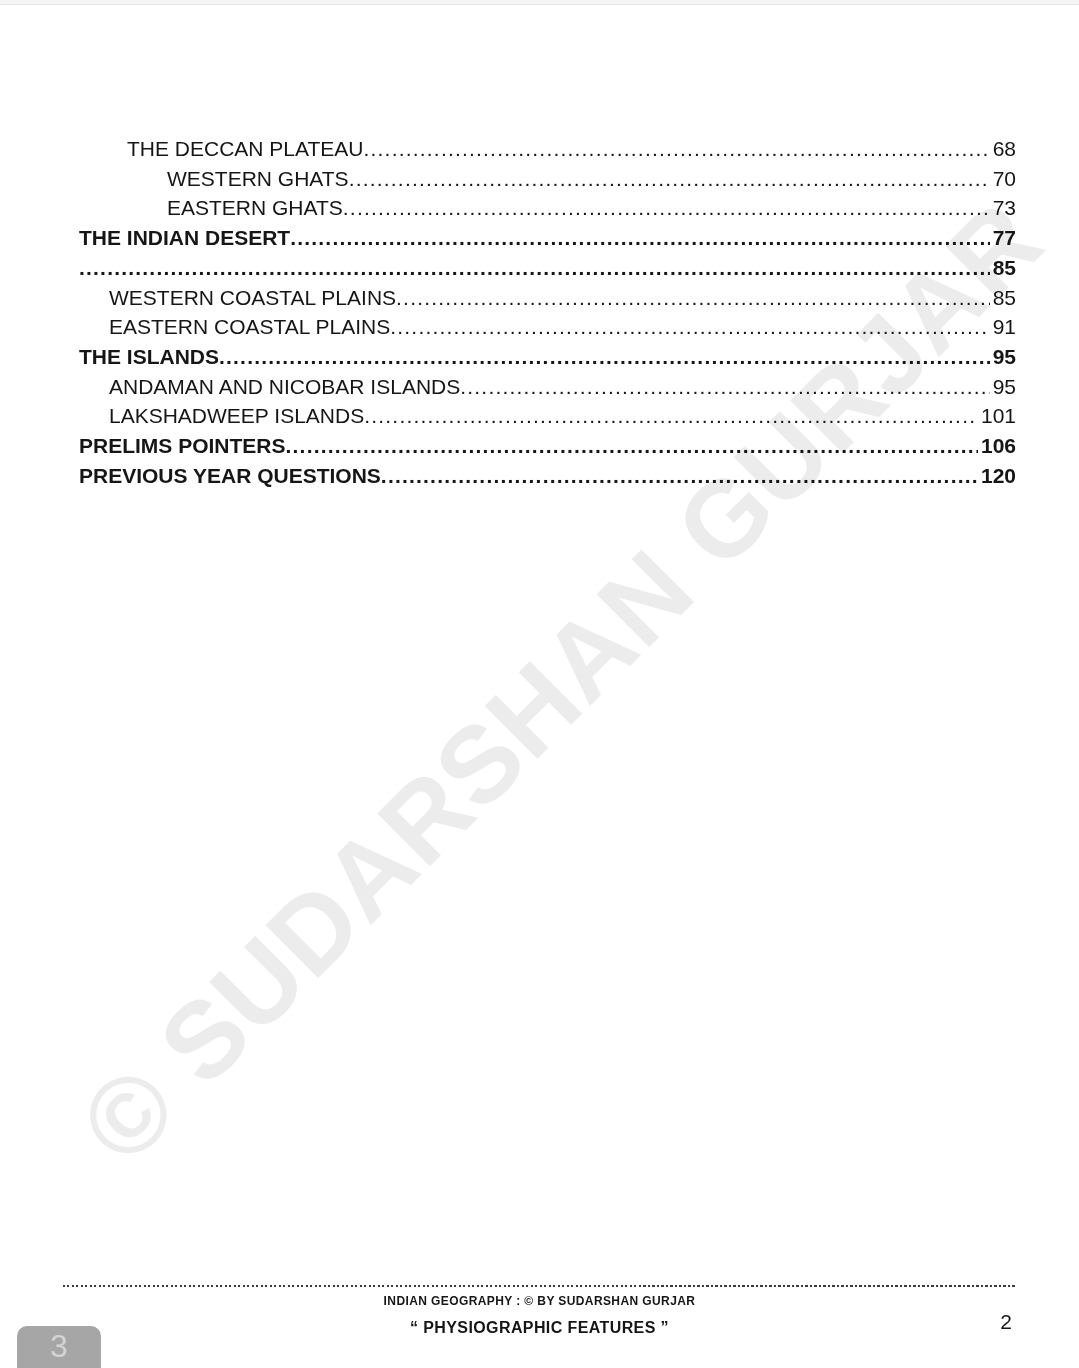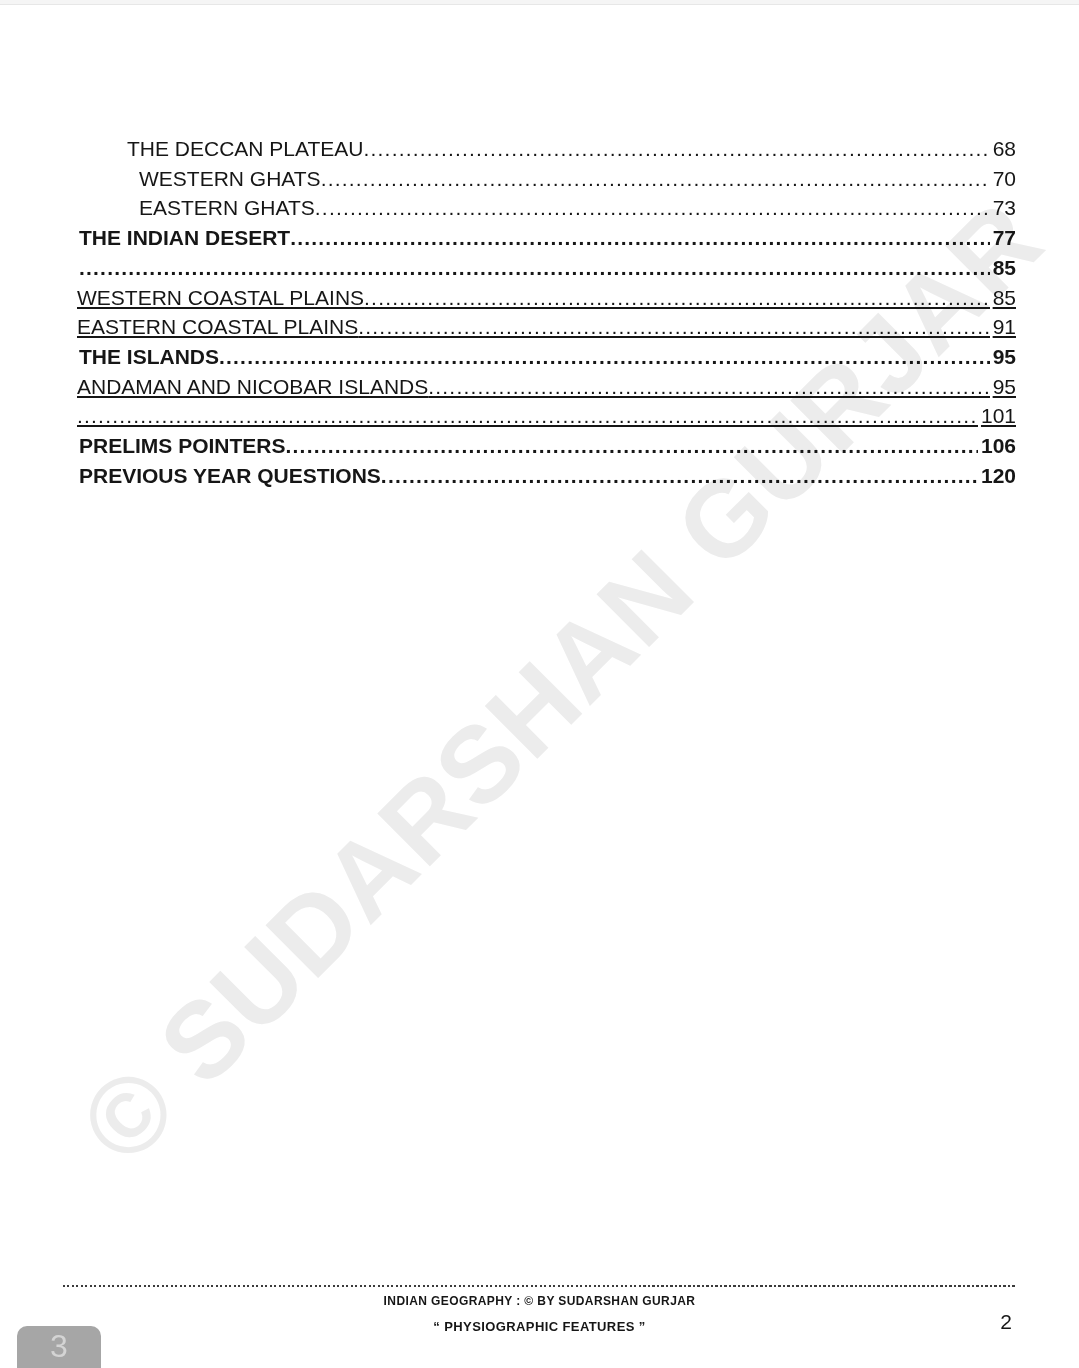--- a/index.html
+++ b/index.html
@@ -46,36 +46,36 @@
   .toc .row.bold{font-weight:700;}
   .toc .label{flex:0 0 auto;}
   .toc .dots{
     flex:1 1 auto;
     overflow:hidden;
     letter-spacing:1.2px;
     white-space:nowrap;
   }
   .toc .pg{flex:0 0 auto;padding-left:3px;}
   .lvl0{margin-left:16px;}
-  .lvl1{margin-left:14px;text-decoration:underline;}
+  .lvl1{margin-left:46px;}
   .lvl2{margin-left:64px;}
-  .lvl3{margin-left:76px;}
+  .lvl3{margin-left:104px;}
   .footer-rule{
     position:absolute;left:63px;right:63px;top:1285px;height:2px;
     background:repeating-linear-gradient(90deg,#3b3b3b 0 2px,transparent 2px 4.5px);
     z-index:1;
   }
   .footer-line1{
     position:absolute;left:0;right:0;top:1294px;
     text-align:center;font-size:12px;font-weight:700;
     letter-spacing:.4px;z-index:1;
   }
   .footer-line2{
     position:absolute;left:0;right:0;top:1319px;
-    text-align:center;font-size:13px;font-weight:700;
+    text-align:center;font-size:16px;font-weight:700;
     letter-spacing:.4px;z-index:1;
   }
   .footer-pagenum{
     position:absolute;top:1310px;right:67px;
     font-size:21px;z-index:1;
   }
   .page-tab{
     position:absolute;left:17px;top:1326px;
     width:84px;height:52px;
     background:#a6a6a6;
@@ -138,20 +138,21 @@
         <span class="label">THE ISLANDS</span>
         <span class="dots">............................................................................................................................................................................................................................................................................................................</span>
         <span class="pg">95</span>
       </div>
       <div class="row lvl1">
         <span class="label">ANDAMAN AND NICOBAR ISLANDS</span>
         <span class="dots">............................................................................................................................................................................................................................................................................................................</span>
         <span class="pg">95</span>
       </div>
       <div class="row lvl1">
+        <span class="label">LAKSHADWEEP ISLANDS</span>
         <span class="dots">............................................................................................................................................................................................................................................................................................................</span>
         <span class="pg">101</span>
       </div>
       <div class="row lvl0 bold">
         <span class="label">PRELIMS POINTERS</span>
         <span class="dots">............................................................................................................................................................................................................................................................................................................</span>
         <span class="pg">106</span>
       </div>
       <div class="row lvl0 bold">
         <span class="label">PREVIOUS YEAR QUESTIONS</span>

